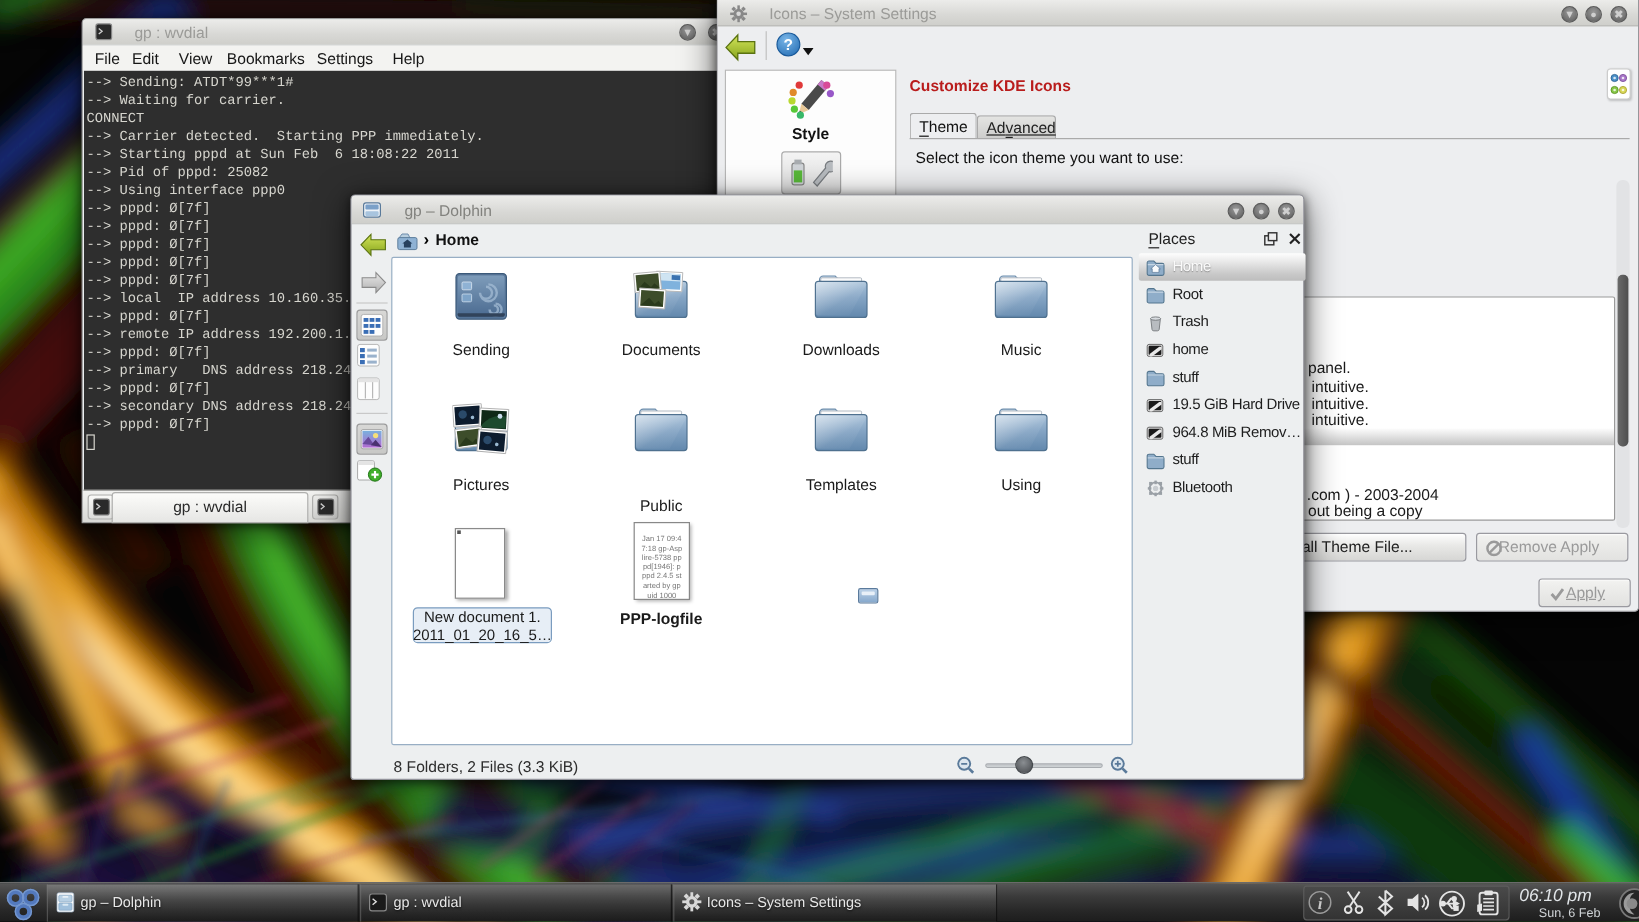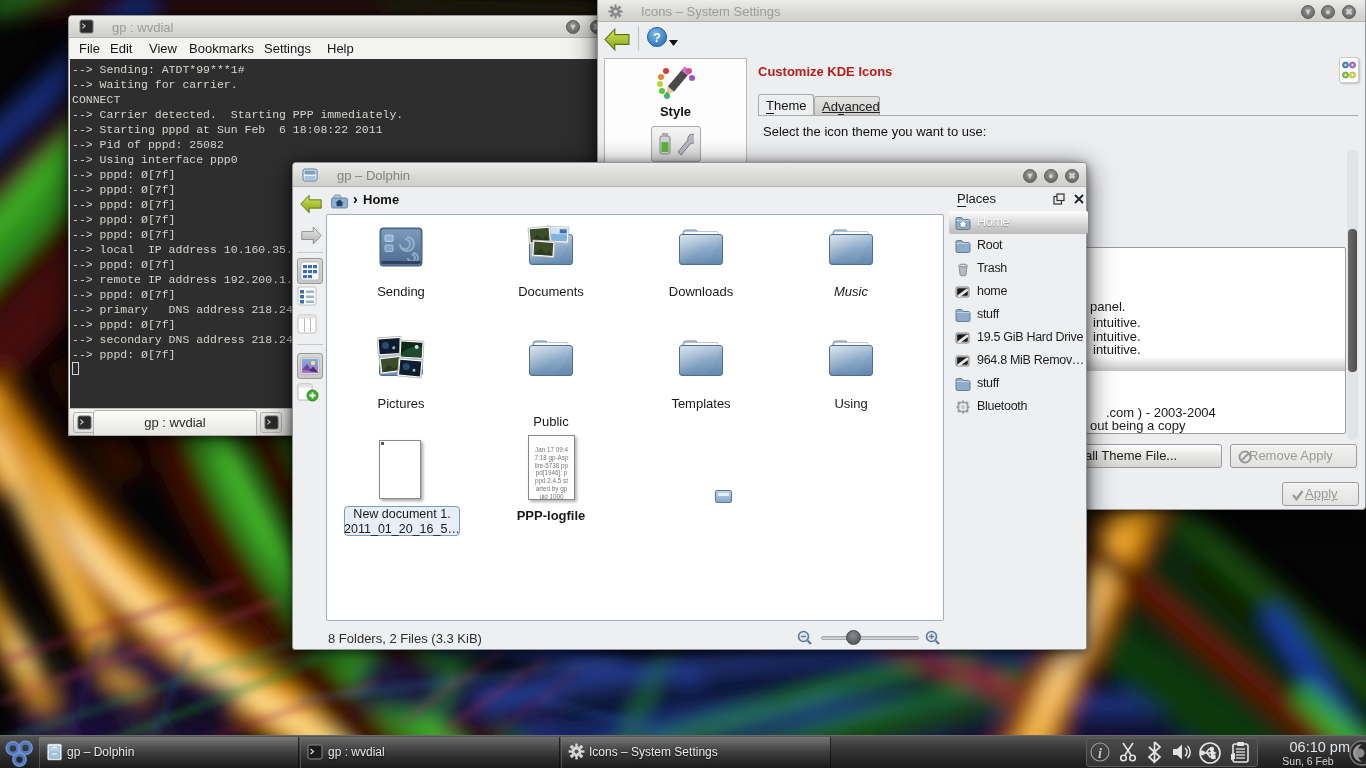--- a/index.html
+++ b/index.html
@@ -317,21 +317,21 @@
   <div class="abs" style="left:168px;top:98px;font-size:13px;color:#111;"><span style="border-bottom:1px solid #111;">T</span>heme</div>
   <div class="abs" style="left:224px;top:99px;font-size:13px;color:#222;text-decoration:underline;">Ad<span style="border-bottom:1px solid #222;">v</span>anced</div>
   <div class="abs" style="left:165px;top:124px;font-size:13px;color:#111;">Select the icon theme you want to use:</div>
 
   <div class="abs" style="left:160px;top:247px;width:588px;height:187px;background:#fff;border:1px solid #9a9a9a;border-radius:2px;"></div>
   <div class="abs" style="left:492px;top:299px;font-size:13px;color:#1a1a1a;">panel.</div>
   <div class="abs" style="left:495px;top:315px;font-size:13px;color:#1a1a1a;">intuitive.</div>
   <div class="abs" style="left:495px;top:329px;font-size:13px;color:#1a1a1a;">intuitive.</div>
   <div class="abs" style="left:495px;top:342px;font-size:13px;color:#1a1a1a;">intuitive.</div>
   <div class="abs" style="left:161px;top:357px;width:586px;height:14px;background:linear-gradient(#fdfdfd,#c4c4c4);"></div>
-  <div class="abs" style="left:508px;top:405px;font-size:13px;color:#1a1a1a;">.com ) - 2003-2004</div>
+  <div class="abs" style="left:491px;top:405px;font-size:13px;color:#1a1a1a;">.com ) - 2003-2004</div>
   <div class="abs" style="left:492px;top:418px;font-size:13px;color:#1a1a1a;">out being a copy</div>
 
   <div class="abs" style="left:749px;top:150px;width:11px;height:290px;background:#e2e3e5;border-radius:5px;"></div>
   <div class="abs" style="left:750px;top:229px;width:9px;height:143px;background:linear-gradient(90deg,#6a6a6a,#4e4e4e);border-radius:4px;"></div>
 
   <div class="btn abs" style="left:445px;top:444px;width:179px;height:24px;"><svg style="position:absolute;left:8px;top:5px;" width="14" height="14" viewBox="0 0 14 14">
         <circle cx="7" cy="7" r="6" fill="#e8f0f8" stroke="#4a7ab0"></circle>
         <path d="M3,7 h4 v-2.5 l4,3.5 -4,3.5 v-2.5 h-4 z" fill="#2a62a8" transform="rotate(-90 7 7)"></path>
       </svg><span style="margin-left:20px;">Install Theme File...</span></div>
   <div class="btn abs dis" style="left:632px;top:444px;width:127px;height:24px;"><svg style="position:absolute;left:7px;top:5px;" width="14" height="14" viewBox="0 0 14 14">
@@ -515,21 +515,21 @@
           <use href="#photo1" transform="translate(6,15) rotate(4)"></use>
         </svg></div>
     <div class="lbl" style="left:208px;top:121px;">Documents</div>
     <div class="abs" style="left:384px;top:62px;"><svg width="48" height="44" viewBox="0 0 48 44">
           <use href="#folder48"></use>
         </svg></div>
     <div class="lbl" style="left:358px;top:121px;">Downloads</div>
     <div class="abs" style="left:534px;top:62px;"><svg width="48" height="44" viewBox="0 0 48 44">
           <use href="#folder48"></use>
         </svg></div>
-    <div class="lbl" style="left:508px;top:121px;font-style:italic;">Music</div>
+    <div class="lbl" style="left:508px;top:121px;">Music</div>
 
     <div class="abs" style="left:84px;top:173px;"><svg width="48" height="44" viewBox="0 0 48 44">
           <use href="#folder48"></use>
           <use href="#spacephoto" transform="translate(0,2) rotate(-4)"></use>
           <use href="#spacephoto2" transform="translate(23,4) rotate(3)"></use>
           <use href="#photo1" transform="translate(2,22) rotate(-7)"></use>
           <use href="#spacephoto" transform="translate(22,22) rotate(5)"></use>
         </svg></div>
     <div class="lbl" style="left:58px;top:233px;">Pictures</div>
     <div class="abs" style="left:234px;top:173px;"><svg width="48" height="44" viewBox="0 0 48 44">
@@ -749,20 +749,20 @@
       <rect x="5" y="4" width="15" height="18" rx="2" fill="none" stroke="#e4e4e4" stroke-width="1.6"></rect>
       <rect x="9" y="2" width="7" height="4" rx="1" fill="#e4e4e4"></rect>
       <g stroke="#e4e4e4" stroke-width="1.3">
         <line x1="8" y1="9" x2="17" y2="9"></line>
         <line x1="8" y1="12" x2="17" y2="12"></line>
         <line x1="8" y1="15" x2="17" y2="15"></line>
         <line x1="8" y1="18" x2="17" y2="18"></line>
       </g>
       <path d="M3,14 l4,-1 v6 l-4,1 z" fill="#e4e4e4"></path>
     </svg>
-  <div class="abs" style="left:1266px;top:3px;width:84px;text-align:right;color:#e2e6e9;font-size:14.5px;">06:10 pm</div>
+  <div class="abs" style="left:1266px;top:3px;width:84px;text-align:left;color:#e2e6e9;font-size:14.5px;font-style:italic;">06:10 pm</div>
   <div class="abs" style="left:1266px;top:19px;width:84px;text-align:center;color:#d0d4d7;font-size:10.5px;">Sun, 6 Feb</div>
   <svg class="abs" style="left:1348px;top:3px;" width="18" height="28" viewBox="0 0 18 28">
       <circle cx="14" cy="14" r="12" fill="#262626" stroke="#787878" stroke-width="1.5"></circle>
       <path d="M14,5 a9,9 0 0 0 0,18 a9,9 0 0 1 -4,-9 a9,9 0 0 1 4,-9 z" fill="#9a9a9a"></path>
       <circle cx="12" cy="14" r="4.5" fill="#8a8a8a"></circle>
     </svg>
 </div>
 
 </body></html>

